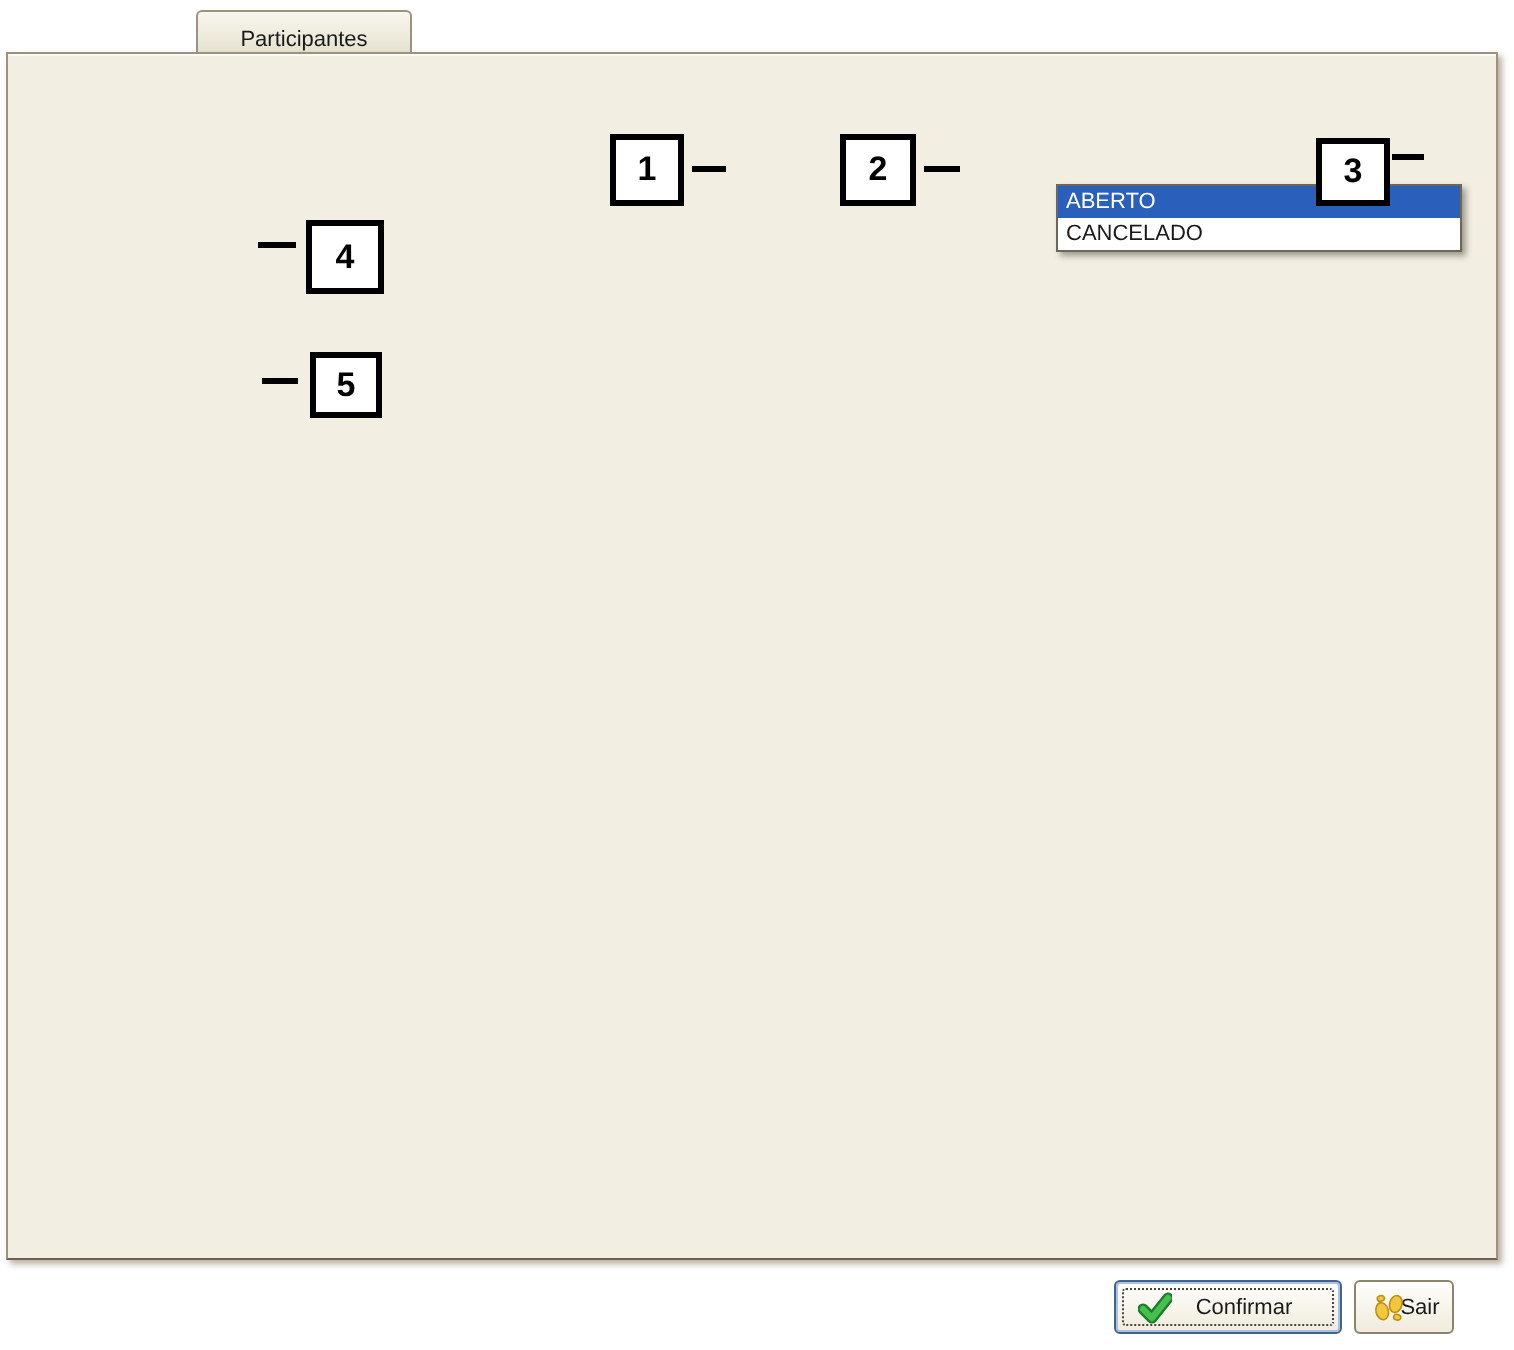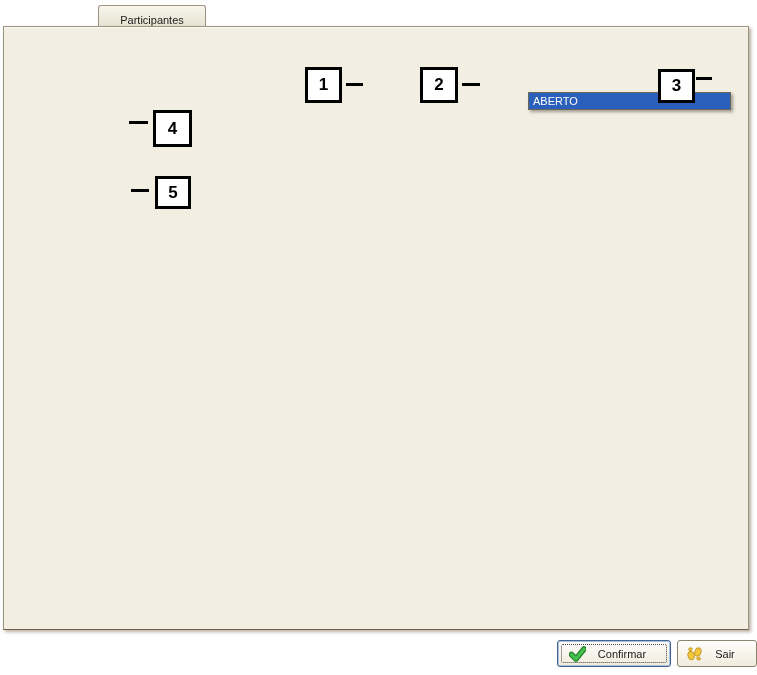--- a/index.html
+++ b/index.html
@@ -60,21 +60,21 @@
   .dash { position:absolute; height:3px; background:#000; z-index:20; }
 
   
   .btn { position:absolute; top:640px; height:27px; border-radius:3px;
          background:linear-gradient(#fefefc,#f0ebdc); display:flex; align-items:center;
          justify-content:center; cursor:default; }
   .btn-confirm { left:557px; width:114px; border:1px solid #44618f;
                  box-shadow:inset 0 0 0 1px #a8c3de; }
   .btn-confirm .focus-rect { position:absolute; left:3px; right:3px; top:3px; bottom:3px;
                  border:1px dotted #444; border-radius:2px; }
-  .btn-sair { left:677px; width:80px; border:1px solid #8a846c; }
+  .btn-sair { left:677px; width:50px; border:1px solid #8a846c; }
   .btn .ico { position:absolute; left:11px; top:5px; }
   .btn-sair .ico { left:8px; top:5px; }
   .btn-label { padding-left:16px; }
 </style>
 </head>
 <body>
 
 <div class="screen">
 
   <div class="tab inactive">
@@ -118,20 +118,21 @@
     <span class="combo-btn">
       <span class="chev-down"></span>
     </span>
   </div>
 
   <div class="lbl" style="left:16px; top:97px;">Titulo do Treinamento</div>
   <div class="field green" style="left:16px; top:111px; width:718px;"></div>
 
   <div class="dropdown">
     <div class="dd-item selected">ABERTO</div>
+    <div class="dd-item">CANCELADO</div>
   </div>
 
   <div class="lbl" style="left:16px; top:143px;">Observações</div>
   <div class="field green" style="left:16px; top:156px; width:718px; height:454px;"></div>
 
   <div class="dash" style="left:346px; top:83px;  width:17px;"></div>
   <div class="callout" style="left:305px; top:67px;  width:37px; height:36px;">1</div>
   <div class="dash" style="left:462px; top:83px;  width:18px;"></div>
   <div class="callout" style="left:420px; top:67px;  width:38px; height:36px;">2</div>
   <div class="dash" style="left:696px; top:77px;  width:16px; z-index:21;"></div>

